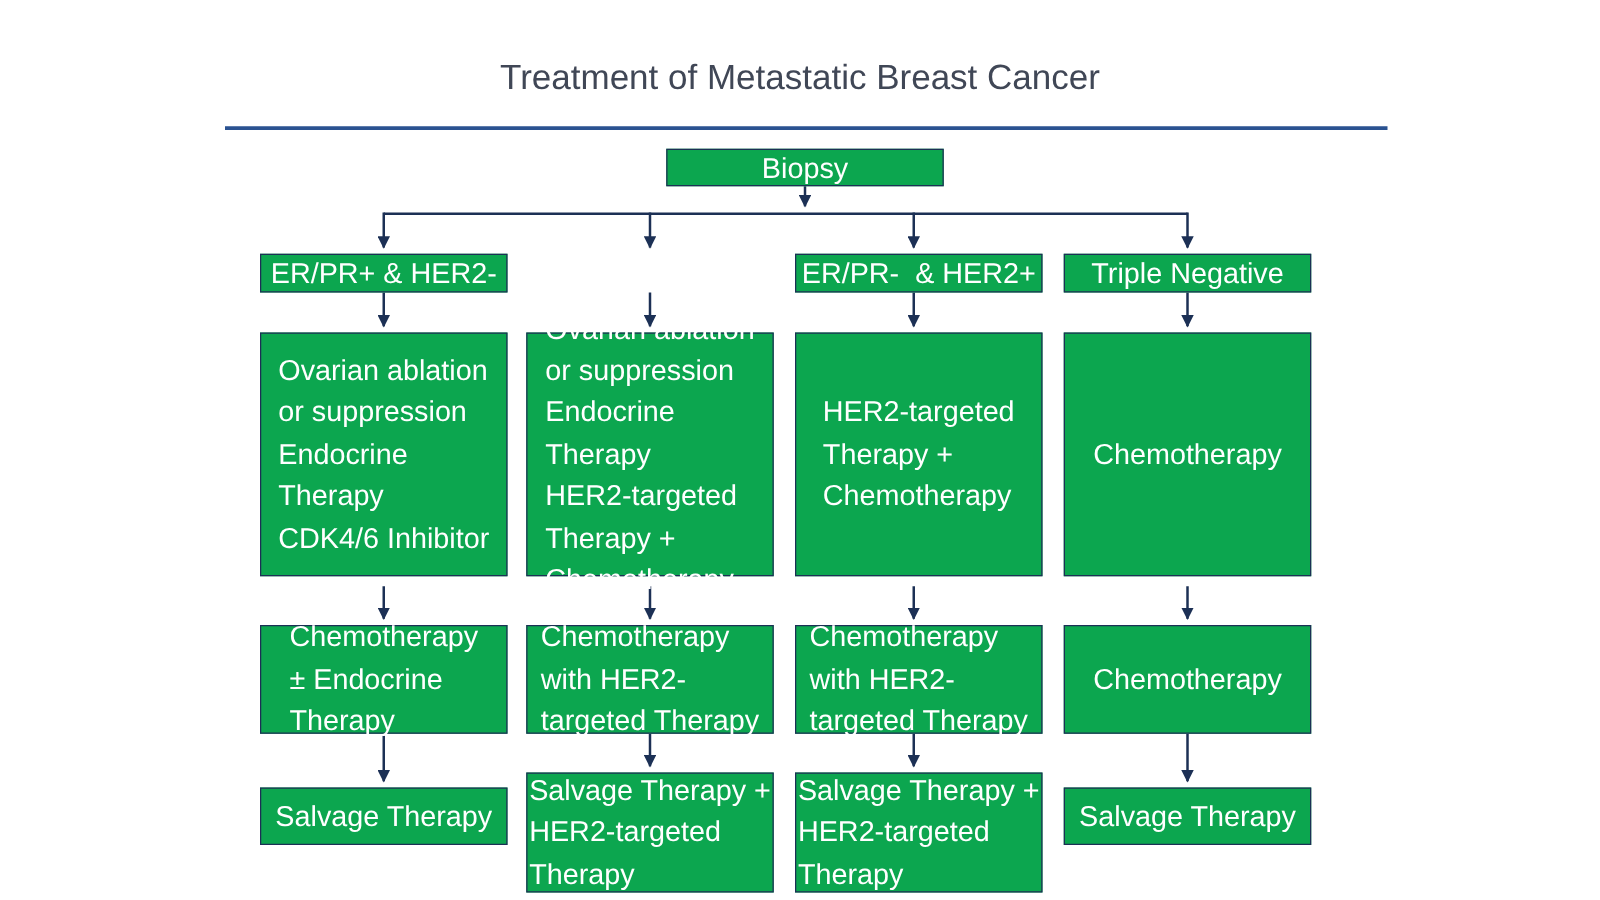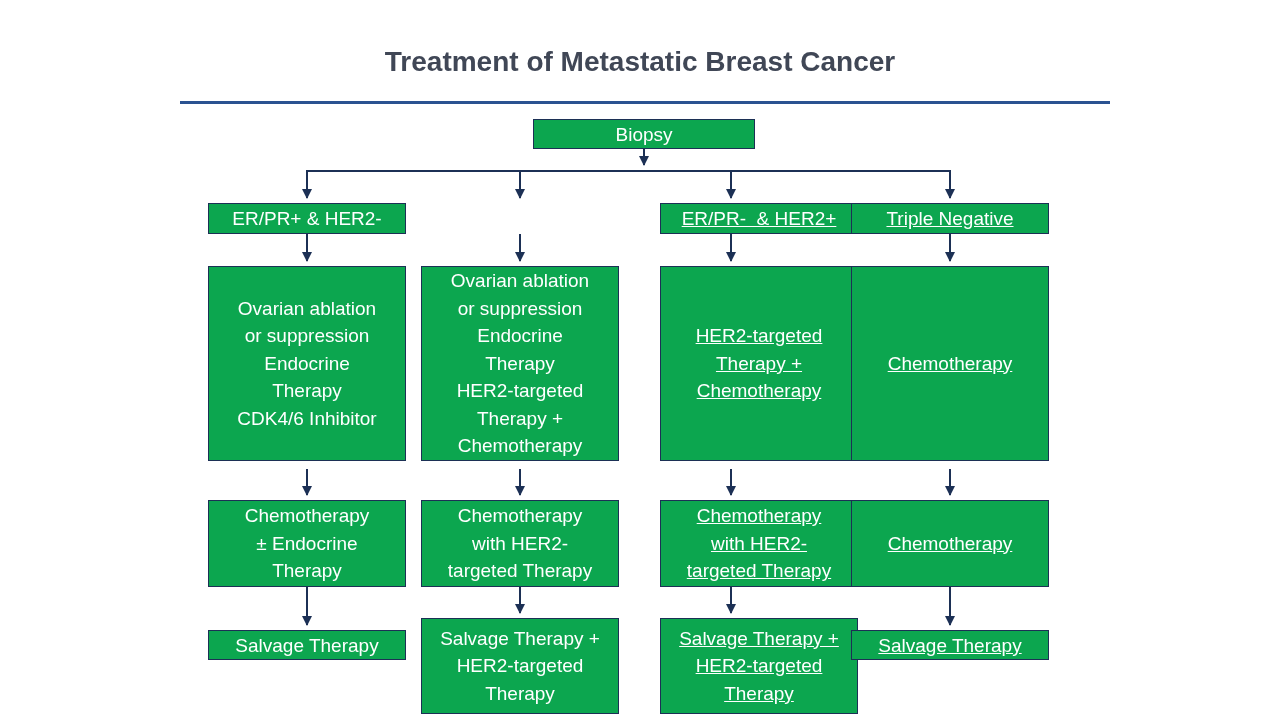--- a/index.html
+++ b/index.html
@@ -10,52 +10,50 @@
     overflow:hidden;
     font-family:"Liberation Sans", sans-serif;
   }
   .title{
     position:absolute;
     left:0;top:46px;width:1280px;
     text-align:center;
     font-size:28px;
     letter-spacing:0px;
     color:var(--title-color,#404756);
-    font-weight:bold;
   }
   .divider{
     position:absolute;
     left:180px;top:101px;width:930px;height:3px;
     background:var(--divider-color,#2A5291);
   }
   .flow-arrows{
     position:absolute;left:0;top:0;width:1280px;height:720px;
     color:var(--arrow-color,#1C3055);
     pointer-events:none;
   }
   .box{
     position:absolute;
     box-sizing:border-box;
     width:198px;
     background:var(--box-fill,#0CA64F);
     border:1.5px solid var(--box-border,#1C3055);
     color:var(--box-text,#ffffff);
     display:flex;align-items:center;justify-content:center;
-    text-align:center;
     white-space:pre-wrap;
-    font-size:19px;
+    font-size:23px;
     line-height:1.45;
   }
   .box.root{left:533px;top:119px;width:222px;height:30px;line-height:1;}
   .hdr{top:203px;height:31px;line-height:1;}
   .pri{top:266px;height:195px;}
   .sec{top:500px;height:87px;}
-  .sal-s{top:630px;height:30px;line-height:1;}
+  .sal-s{top:630px;height:46px;line-height:1;}
   .sal-l{top:618px;height:96px;}
-  .c0{left:208px;} .c1{left:421px;} .c2{left:660px;text-decoration:underline;} .c3{left:851px;text-decoration:underline;}
+  .c0{left:208px;} .c1{left:421px;} .c2{left:636px;} .c3{left:851px;}
 </style>
 </head>
 <body>
 
 <div class="slide" style="--box-fill: #0CA64F; --box-border: #1C3055; --box-text: #FFFFFF; --arrow-color: #1C3055; --divider-color: #2A5291; --title-color: #404756;">
 
   <div class="title">Treatment of Metastatic Breast Cancer</div>
   <div class="divider"></div>
 
   <svg class="flow-arrows" width="1280" height="720" viewBox="0 0 1280 720" xmlns="http://www.w3.org/2000/svg">

